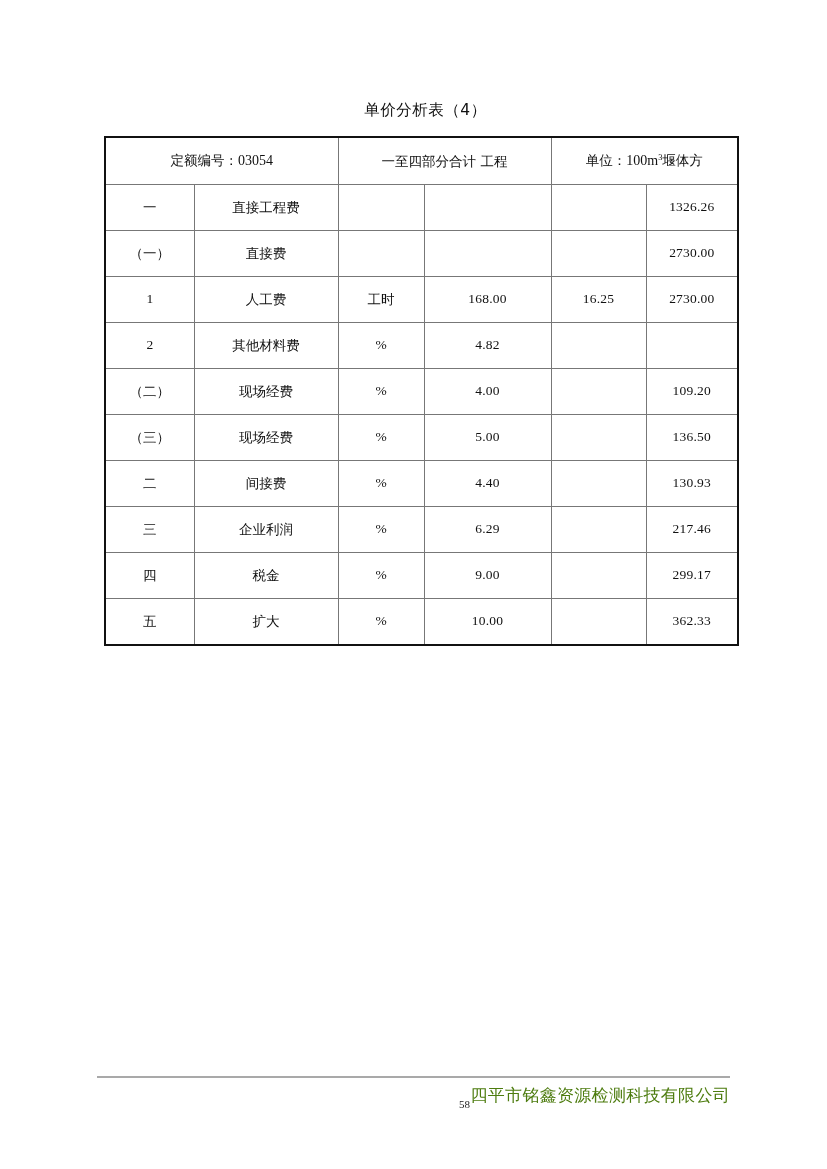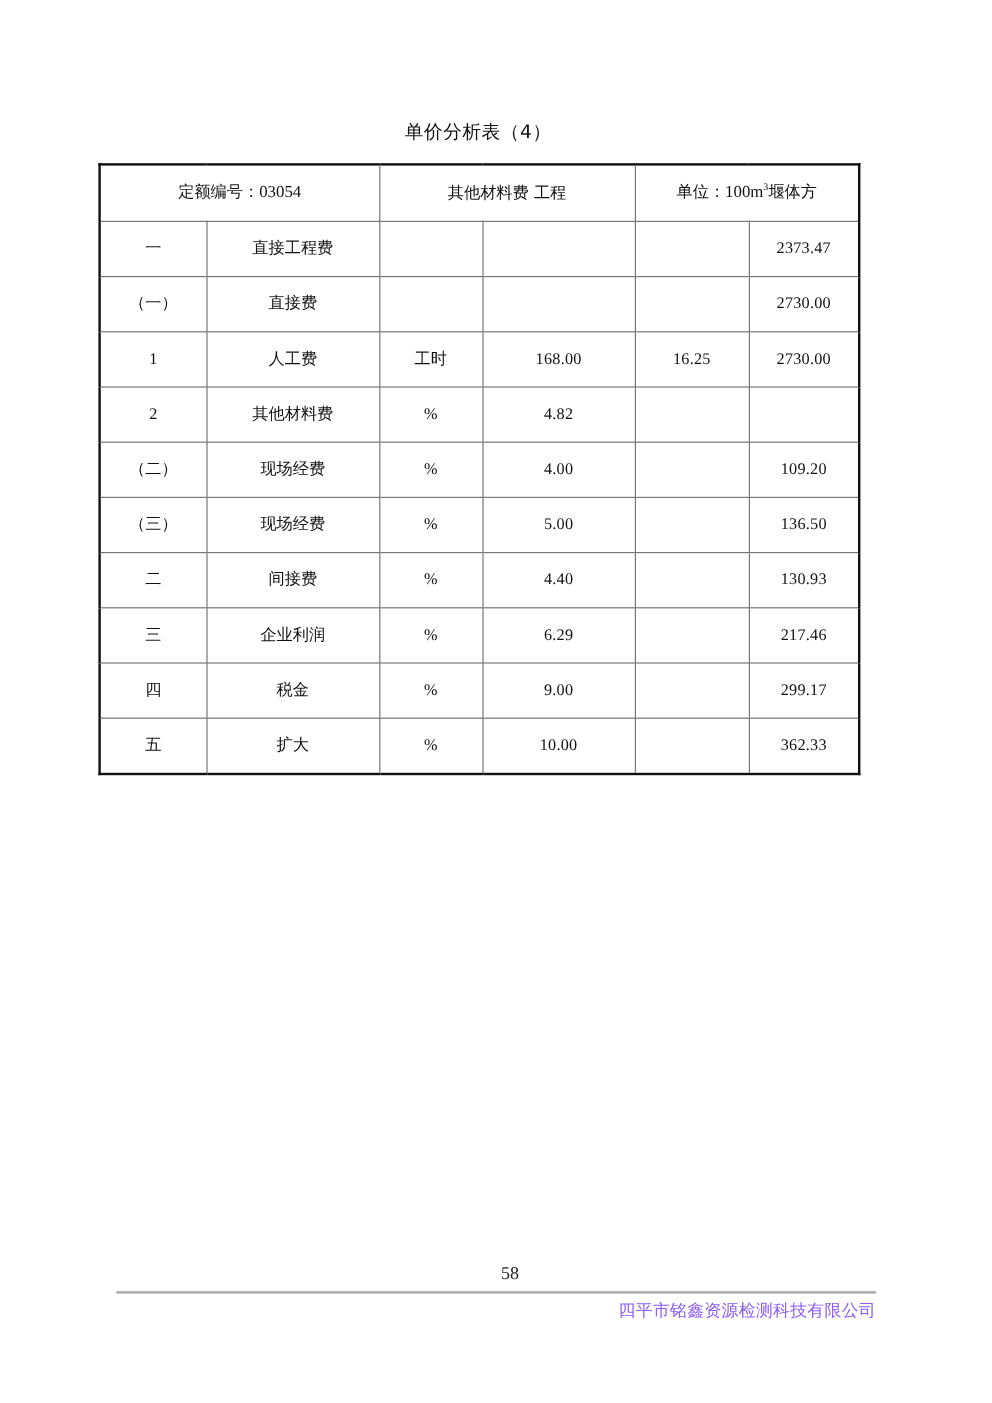--- a/index.html
+++ b/index.html
@@ -20,34 +20,34 @@
     position: absolute;
     left: 0; top: 0;
     width: 827px;
     height: 1169px;
     overflow: hidden;
   }
 
   
   .doc-title {
     position: absolute;
-    left: 82px;
+    left: 109px;
     top: 100px;
     width: 633px;
     text-align: center;
     font-size: 15.5px;
     letter-spacing: 0.5px;
     font-family: "DejaVu Sans", "Liberation Sans", sans-serif;
     color: #111;
   }
 
   
   .tbl-wrap {
     position: absolute;
-    left: 82px;
+    left: 104px;
     top: 136px;
     width: 633px;
   }
   table.sheet {
     border-collapse: collapse;
     table-layout: fixed;
     width: 633px;
     border: 2px solid #111;
   }
   table.sheet td {
@@ -101,34 +101,34 @@
     position: absolute;
     left: 97px;
     top: 1076px;
     width: 633px;
     height: 2px;
     background: #a9a9a9;
   }
   .footer-page {
     position: absolute;
     left: 380px;
-    top: 1054px;
+    top: 1098px;
     width: 90px;
-    text-align: center;
-    font-family: "Liberation Serif", "DejaVu Serif", serif;
-    font-size: 15px;
+    text-align: right;
+    font-family: "Liberation Serif", "DejaVu Serif", serif;
+    font-size: 11px;
     color: #222;
   }
   .footer-company {
     position: absolute;
     right: 97px;
     top: 1084px;
-    font-size: 14px;
+    font-size: 17px;
     letter-spacing: 0.3px;
-    color: #8b5cf6;
+    color: #4d7c0f;
     font-family: "DejaVu Sans", "Liberation Sans", sans-serif;
     white-space: nowrap;
   }
 </style>
 </head>
 <body>
 
 <div class="page">
 
   <div class="doc-title">单价分析表（4）</div>
@@ -141,35 +141,35 @@
         <col style="width:86px">
         <col style="width:127px">
         <col style="width:95px">
         <col style="width:92px">
       </colgroup>
       <tbody>
         <tr class="r-head">
           <td colspan="2" class="cn">
             <span>定额编号：</span><span class="code-part">03054</span>
           </td>
-          <td colspan="2" class="cn">其他材料费 工程</td>
+          <td colspan="2" class="cn">一至四部分合计 工程</td>
           <td colspan="2" class="cn unit-txt">
             <span>单位：</span><span class="mono-part">100m</span><sup class="cube">3</sup><span>堰体方</span>
           </td>
         </tr>
 
 
 
           <tr class="r-data">
             <td class="cn">一</td>
             <td class="cn">直接工程费</td>
             <td class="cn"></td>
             <td class="num"></td>
             <td class="num"></td>
-            <td class="num">2373.47</td>
+            <td class="num">1326.26</td>
           </tr>
           <tr class="r-data">
             <td class="cn">（一）</td>
             <td class="cn">直接费</td>
             <td class="cn"></td>
             <td class="num"></td>
             <td class="num"></td>
             <td class="num">2730.00</td>
           </tr>
           <tr class="r-data">

